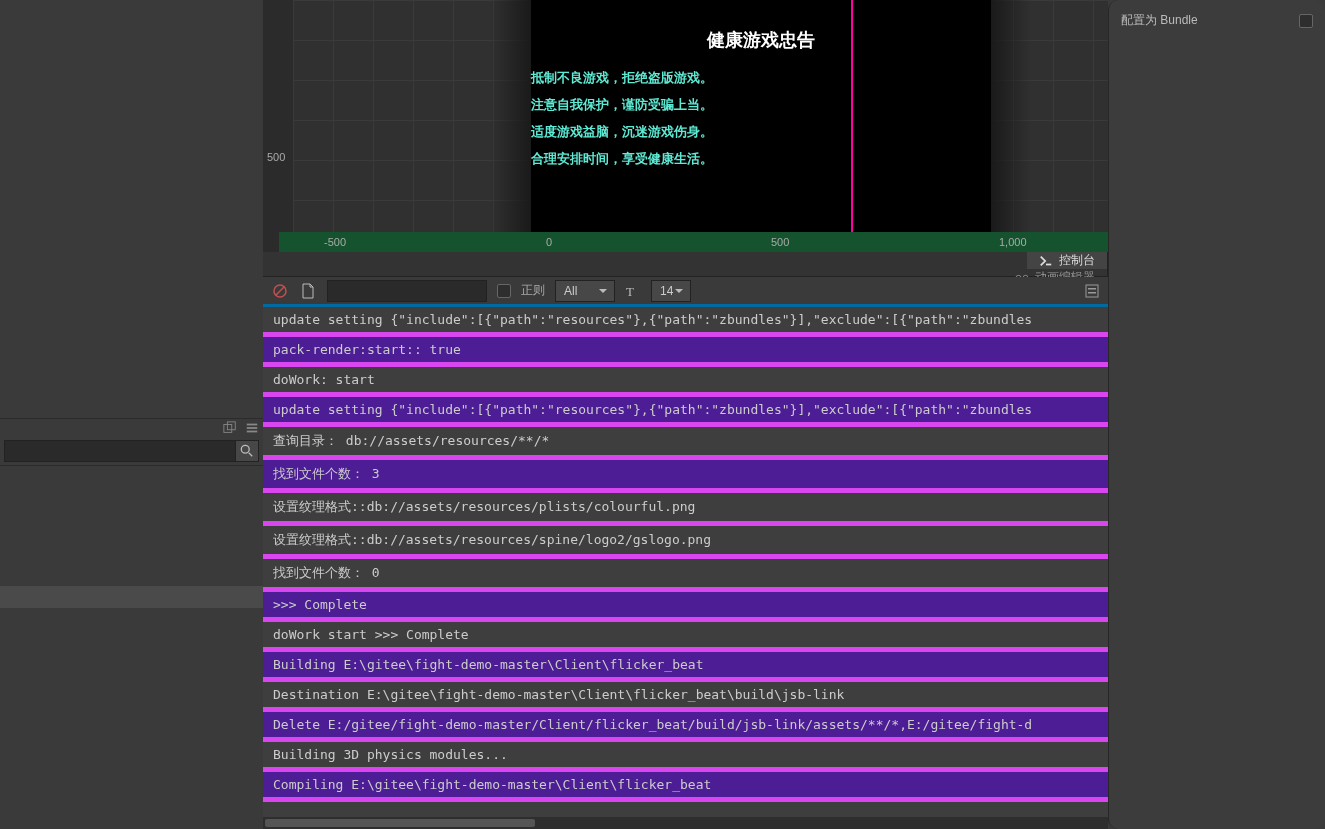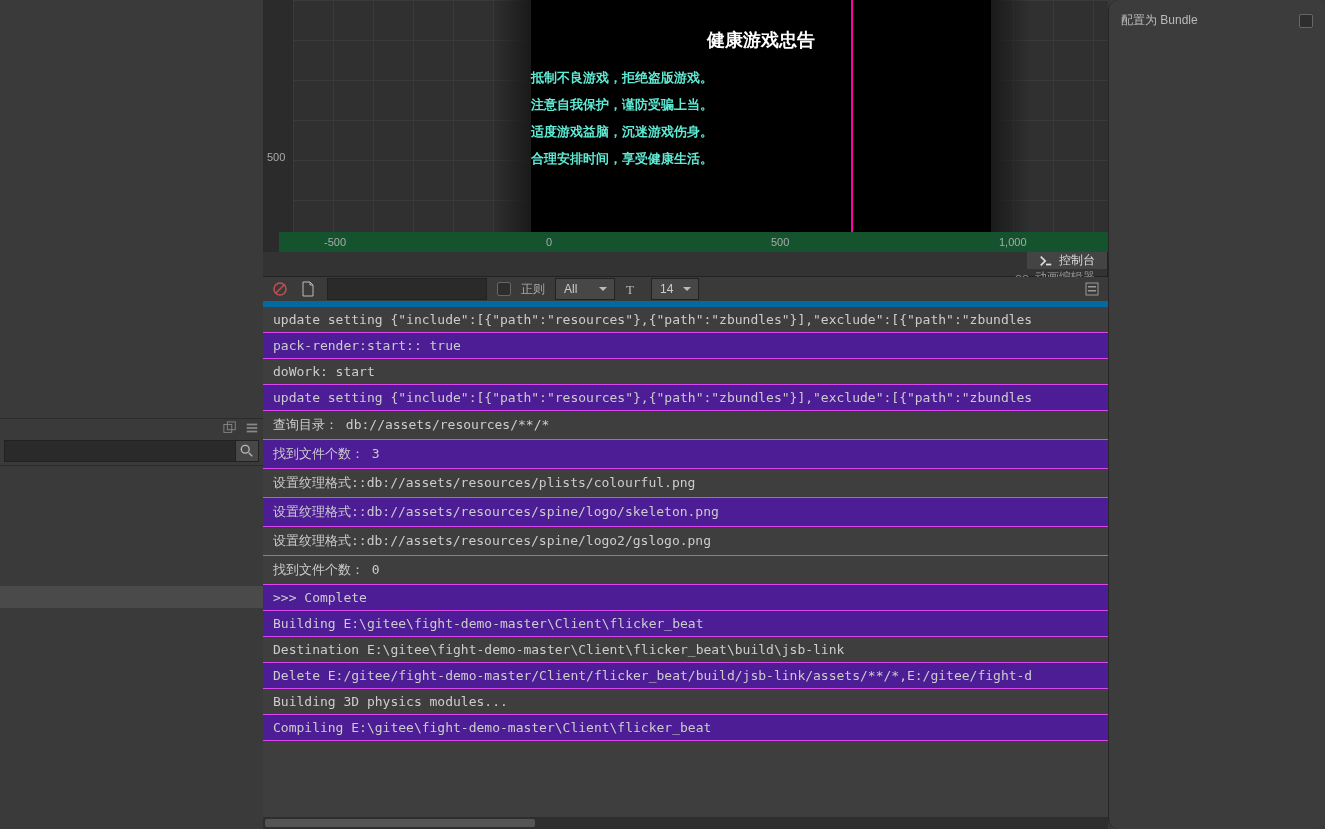--- a/index.html
+++ b/index.html
@@ -110,21 +110,21 @@
   border-right:1px solid #222;
 }
 .tab.active { background:#444; color:#ddd; }
 .tab-ico { width:14px; height:14px; fill:#888; }
 .tab.active .tab-ico { fill:#ccc; }
 .tab-spacer { flex:1; }
 .tab-right { display:flex; align-items:center; gap:10px; padding-right:8px; }
 
 .toolbar {
   height:30px; display:flex; align-items:center; gap:10px; padding:0 8px;
-  background:#3a3a3a; border-bottom:6px solid #0369a1;
+  background:#3a3a3a; border-bottom:3px solid #0369a1;
 }
 .tb-btn { width:18px; height:18px; cursor:pointer; display:flex; align-items:center; justify-content:center;}
 .filter-input {
   width:160px; height:22px; background:#2a2a2a; border:1px solid #222; color:#ccc; padding:0 6px;
 }
 .chk {
   width:14px; height:14px; border:1px solid #666; background:#2e2e2e; border-radius:2px;
 }
 .sel {
   height:22px; background:#474747; border:1px solid #222; color:#ccc;
@@ -139,21 +139,21 @@
 .inline-ico { width:16px; height:16px; fill:#999; cursor:pointer; }
 
 .console {
   flex:1; overflow:hidden;
   font-family:Consolas,Menlo,monospace;
   font-size:13px;
   background:#3e3e3e;
 }
 .log-row {
   padding:5px 10px;
-  border-bottom:1px solid #d946ef;
+  border-bottom:5px solid #d946ef;
   color:#ccc;
   white-space:nowrap; overflow:hidden; text-overflow:clip;
 }
 .log-row.alt { background:#4c1d95; }
 .bottom-scrollbar {
   height:12px; background:#2e2e2e; position:relative;
 }
 .bottom-scrollbar .thumb {
   position:absolute; left:2px; top:2px; height:8px; width:270px;
   background:#555; border-radius:2px;
@@ -277,43 +277,43 @@
     </div>
     <input class="filter-input" style="">
     <div class="chk"></div>
     <span>正则</span>
     <div class="sel" style="width:60px">
       <span>All</span>
     </div>
     <svg class="fontsize-ico" viewBox="0 0 16 16">
         <text x="1" y="13" font-size="13" fill="#bbb" font-family="serif">T</text>
       </svg>
-    <div class="sel" style="width:48px">
+    <div class="sel" style="width:40px">
       <span>14</span>
     </div>
     <div class="tb-spacer"></div>
     <svg class="inline-ico" viewBox="0 0 16 16">
         <rect x="2" y="2" width="12" height="12" fill="none" stroke="#999"></rect>
         <rect x="4" y="5" width="8" height="1.5" fill="#999"></rect>
         <rect x="4" y="9" width="8" height="1.5" fill="#999"></rect>
       </svg>
   </div>
 
   <div class="console" id="console-out">
       <div class="log-row">update setting {"include":[{"path":"resources"},{"path":"zbundles"}],"exclude":[{"path":"zbundles</div>
       <div class="log-row alt">pack-render:start::  true</div>
       <div class="log-row">doWork: start</div>
       <div class="log-row alt">update setting {"include":[{"path":"resources"},{"path":"zbundles"}],"exclude":[{"path":"zbundles</div>
       <div class="log-row">查询目录： db://assets/resources/**/*</div>
       <div class="log-row alt">找到文件个数： 3</div>
       <div class="log-row">设置纹理格式::db://assets/resources/plists/colourful.png</div>
-      <div class="log-row alt">设置纹理格式::db://assets/resources/spine/logo/skeleton.png</div>
       <div class="log-row">设置纹理格式::db://assets/resources/spine/logo2/gslogo.png</div>
       <div class="log-row">找到文件个数： 0</div>
       <div class="log-row alt">&gt;&gt;&gt; Complete</div>
+      <div class="log-row">doWork start &gt;&gt;&gt; Complete</div>
       <div class="log-row alt">Building E:\gitee\fight-demo-master\Client\flicker_beat</div>
       <div class="log-row">Destination E:\gitee\fight-demo-master\Client\flicker_beat\build\jsb-link</div>
       <div class="log-row alt">Delete E:/gitee/fight-demo-master/Client/flicker_beat/build/jsb-link/assets/**/*,E:/gitee/fight-d</div>
       <div class="log-row">Building 3D physics modules...</div>
       <div class="log-row alt">Compiling E:\gitee\fight-demo-master\Client\flicker_beat</div>
     </div>
 
   <div class="bottom-scrollbar">
     <div class="thumb"></div>
   </div>

